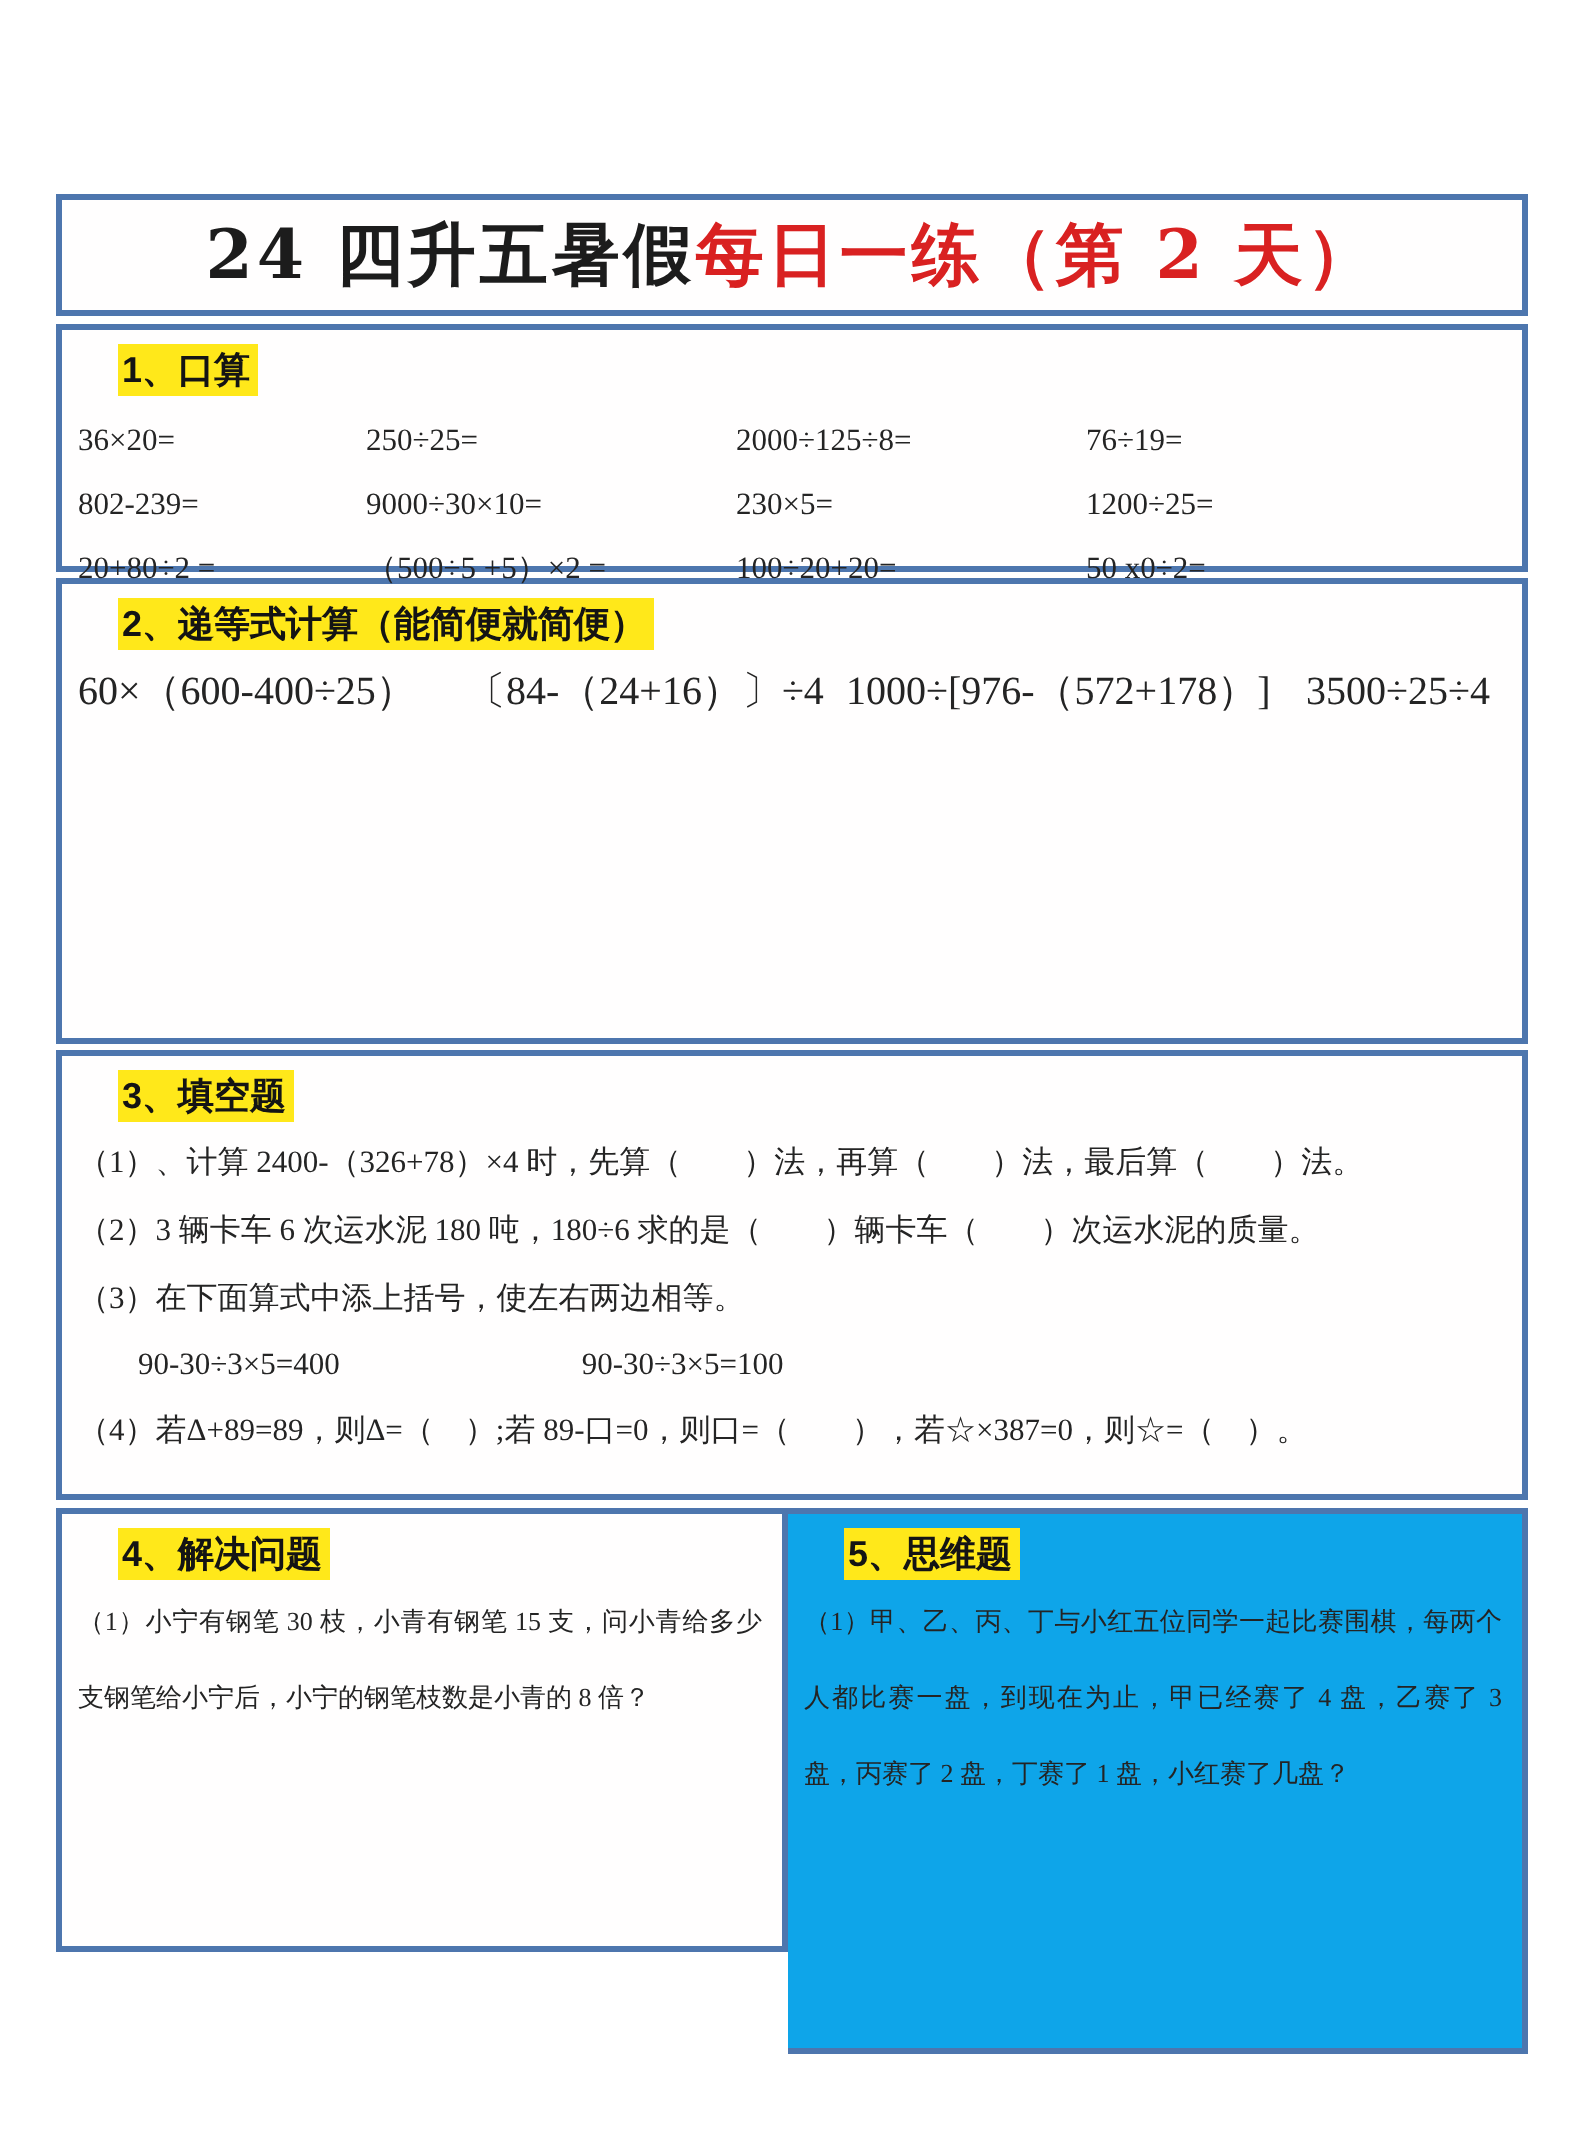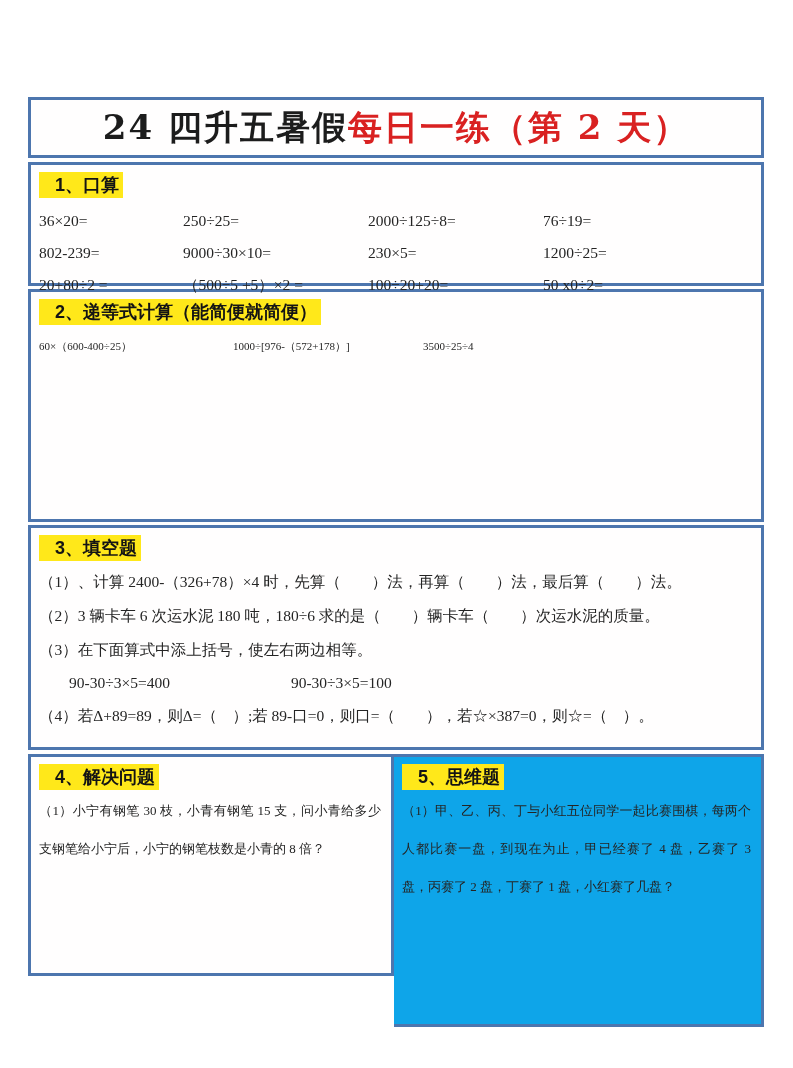--- a/index.html
+++ b/index.html
@@ -39,22 +39,23 @@
   }
   .title-red{color:var(--red);}
   
   .hl{
     display:inline-block;
     background:var(--yellow);
     color:#141414;
     font-weight:bold;
     font-size:18px;
     line-height:26px;
-    padding:0 4px 0 16px;
+    padding:0 4px 0 2px;
     font-family:"Liberation Sans", sans-serif;
+    margin-left:20px;
   }
   .sec-pad{padding:7px 8px 0 8px;}
   
   .math{
     font-family:"Liberation Serif", serif;
     font-size:15.5px;
     color:#242424;
     white-space:nowrap;
   }
   
@@ -65,21 +66,21 @@
     padding:7px 0 0 8px;
   }
   .oral-grid .math{line-height:32px;}
   
   .step-box{height:233px;margin-bottom:3px;}
   .step-grid{
     display:grid;
     grid-template-columns:194px 190px 230px auto;
     padding:6px 0 0 8px;
   }
-  .step-grid .math{line-height:30px;font-size:11px;}
+  .step-grid .math{line-height:30px;font-size:20px;}
   
   .fill-box{height:225px;margin-bottom:4px;}
   .fill-body{
     font-family:"Liberation Serif", serif;
     font-size:15.5px;
     padding:4px 6px 0 8px;
     color:#242424;
   }
   .fill-line{line-height:34px;white-space:nowrap;}
   .eq-line{line-height:32px;padding-left:30px;}
@@ -136,20 +137,21 @@
       <span class="math">50 x0÷2=</span>
     </div>
   </div>
 
   <div class="box step-box">
     <div class="sec-pad">
       <span class="hl">2、递等式计算（能简便就简便）</span>
     </div>
     <div class="step-grid">
       <span class="math">60×（600-400÷25）</span>
+      <span class="math">〔84-（24+16）〕÷4</span>
       <span class="math">1000÷[976-（572+178）]</span>
       <span class="math">3500÷25÷4</span>
     </div>
   </div>
 
   <div class="box fill-box">
     <div class="sec-pad">
       <span class="hl">3、填空题</span>
     </div>
     <div class="fill-body">

